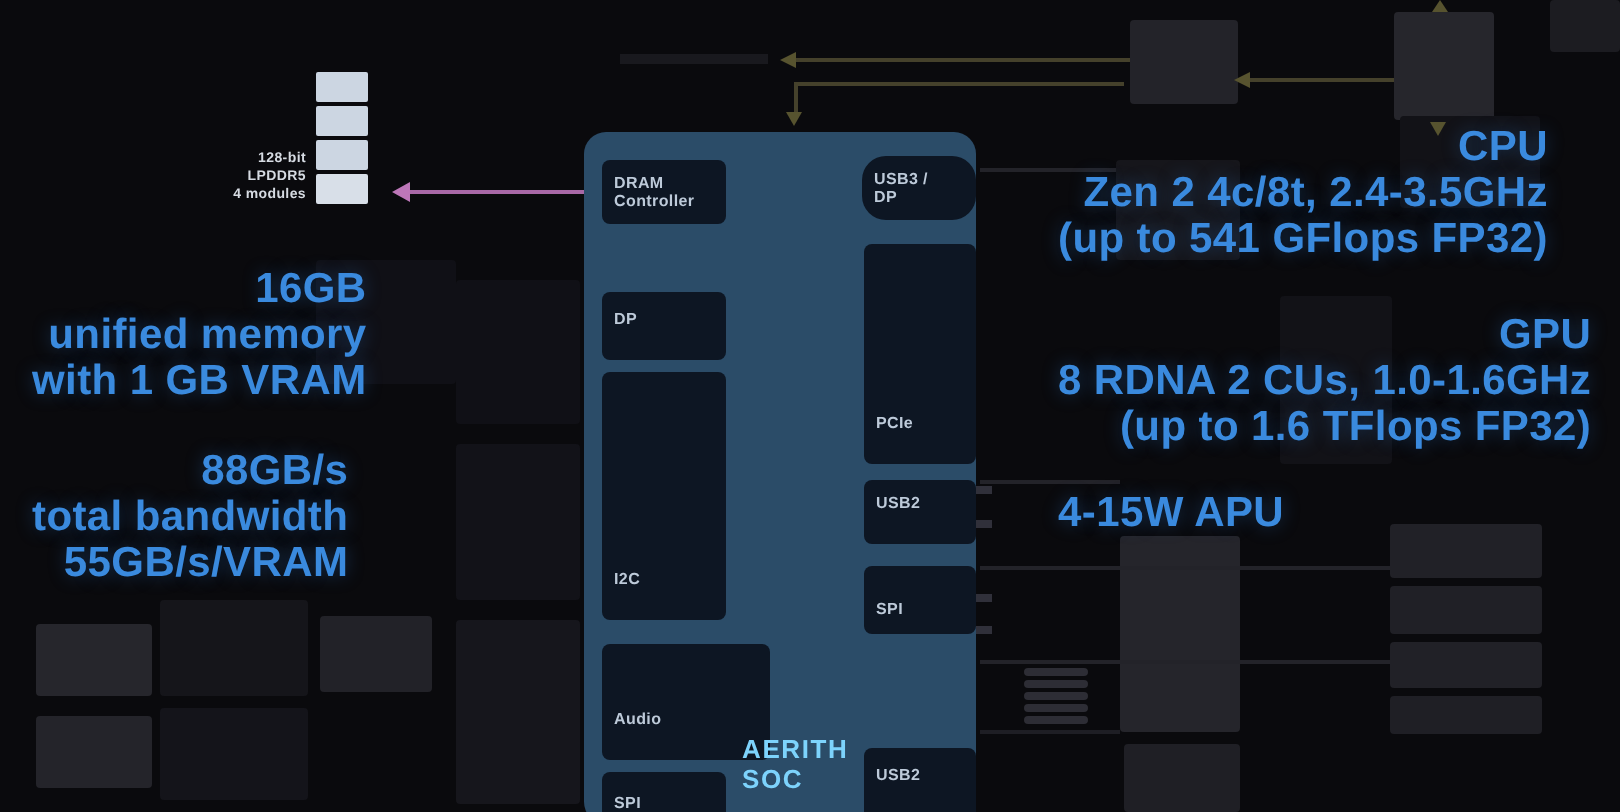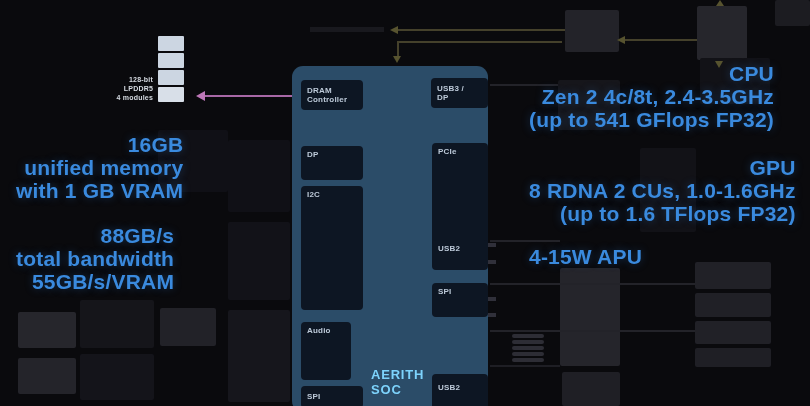--- a/index.html
+++ b/index.html
@@ -7,24 +7,24 @@
          font-family:"Liberation Sans",sans-serif;}
   .bgb{position:absolute;border-radius:2px;}
   .bgline{position:absolute;}
   
   .blue{position:absolute;color:#3a8ade;font-weight:bold;font-size:21px;line-height:23px;
         text-shadow:0 0 9px rgba(45,125,215,0.35);letter-spacing:0.2px;text-align:right;}
   .blue .hd{display:block;}
   
   .soc{position:absolute;left:292px;top:66px;width:196px;height:346px;background:#2b4c68;
        border-radius:11px;}
-  .sb{position:absolute;background:#0d1623;border-radius:4px;display:flex;padding:4px 6px;
+  .sb{position:absolute;background:#0d1623;border-radius:4px;display:flex;padding:16px 6px;
       box-sizing:border-box;}
   .sb span{font-weight:bold;font-size:8px;line-height:9.5px;color:#bdcad9;letter-spacing:0.2px;}
-  .sb.bottom{}
+  .sb.bottom{align-items:flex-end;}
   .sb.center{align-items:center;}
   .sb.top{align-items:flex-start;padding-top:9px;}
   .socname{position:absolute;left:79px;top:302px;color:#7dd3fc;font-weight:bold;font-size:13px;
            line-height:14.5px;letter-spacing:0.8px;}
   
   .mod{position:absolute;width:26px;height:15px;background:#ccd6e2;border-radius:1px;}
   .memlabel{position:absolute;left:95px;top:75px;width:58px;text-align:right;color:#d6dbe2;
             font-weight:bold;font-size:7px;line-height:9px;letter-spacing:0.2px;}
   
   .pline{position:absolute;left:204px;top:95px;width:89px;height:2px;background:#a868a6;}
@@ -122,30 +122,30 @@
   <div class="soc">
     <div class="sb center" style="left:9px;top:14px;width:62px;height:30px;">
       <span style="width:52px;">DRAM Controller</span>
     </div>
     <div class="sb bottom" style="left:9px;top:80px;width:62px;height:34px;">
       <span>DP</span>
     </div>
     <div class="sb bottom" style="left:9px;top:120px;width:62px;height:124px;">
       <span>I2C</span>
     </div>
-    <div class="sb bottom" style="left:9px;top:256px;width:50px;height:58px;">
+    <div class="sb bottom" style="left:9px;top:256px;width:84px;height:58px;">
       <span>Audio</span>
     </div>
     <div class="sb center" style="left:9px;top:320px;width:62px;height:22px;">
       <span>SPI</span>
     </div>
-    <div class="sb center" style="left:139px;top:12px;width:57px;height:30px;">
+    <div class="sb center" style="left:139px;top:12px;width:57px;height:30px;border-radius:12px;">
       <span style="width:34px;">USB3 / DP</span>
     </div>
-    <div class="sb bottom" style="left:140px;top:56px;width:56px;height:110px;margin-top:21px;">
+    <div class="sb bottom" style="left:140px;top:56px;width:56px;height:110px;">
       <span>PCIe</span>
     </div>
     <div class="sb bottom" style="left:140px;top:174px;width:56px;height:30px;">
       <span>USB2</span>
     </div>
     <div class="sb bottom" style="left:140px;top:217px;width:56px;height:34px;padding-bottom:8px;">
       <span>SPI</span>
     </div>
     <div class="sb top" style="left:140px;top:308px;width:56px;height:38px;">
       <span>USB2</span>

